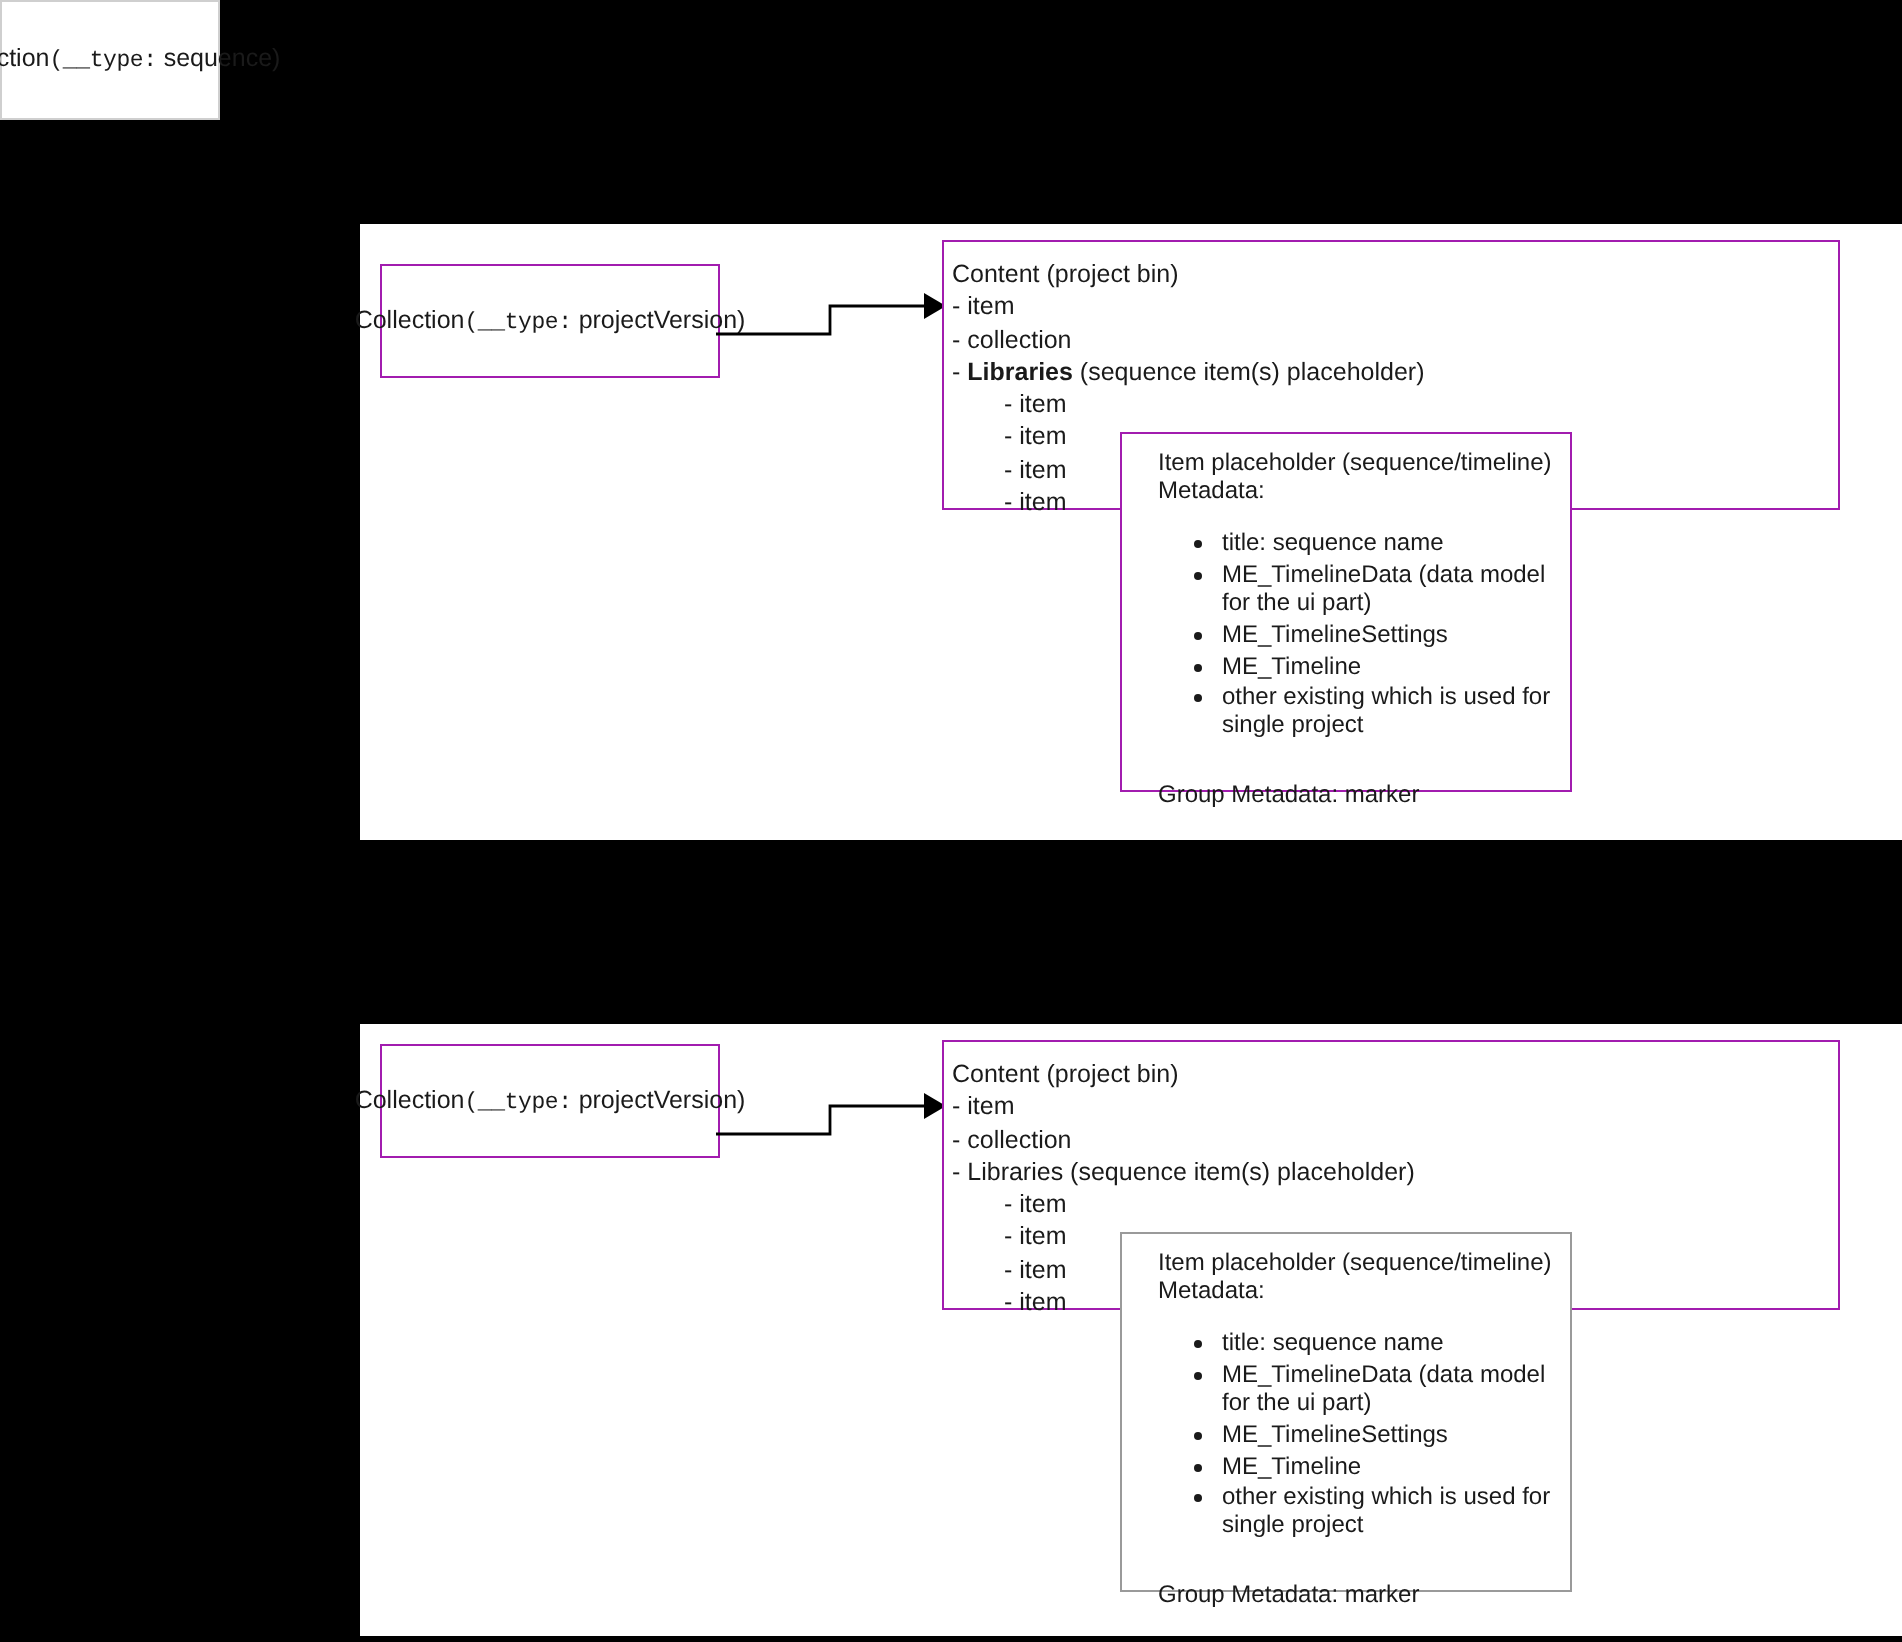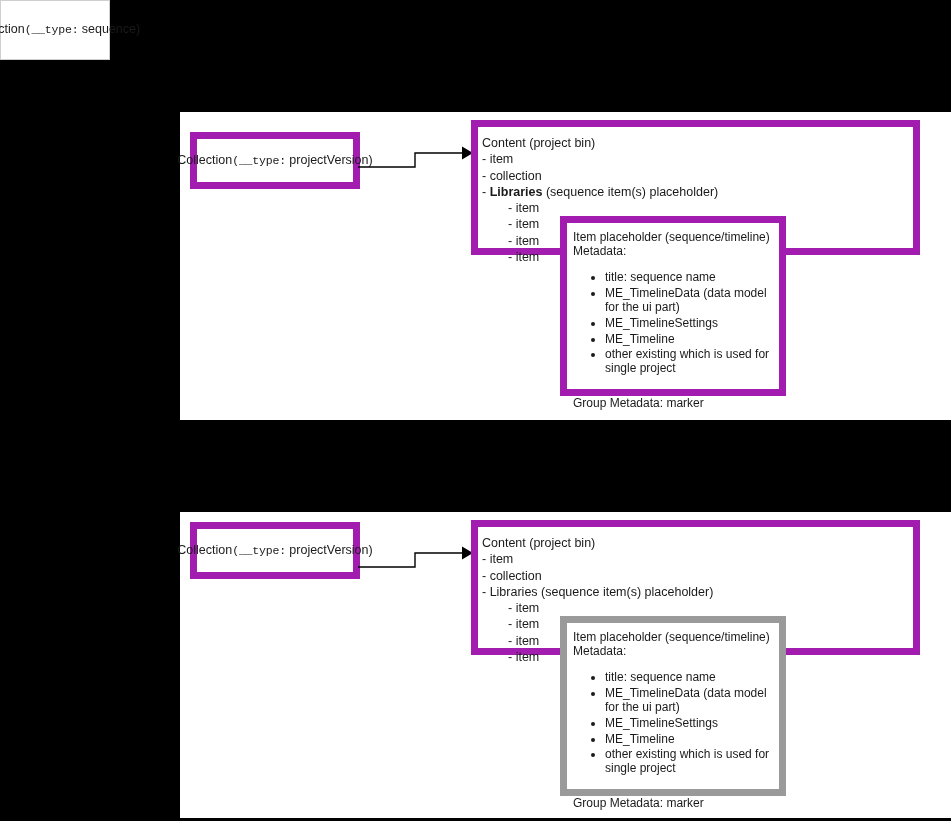--- a/index.html
+++ b/index.html
@@ -23,21 +23,21 @@
   }
   #panel-top    { left: 0px;   top: 0px;   width: 110px; height: 60px; }
   #panel-mid    { left: 180px; top: 112px; width: 771px; height: 308px; }
   #panel-bottom { left: 180px; top: 512px; width: 771px; height: 306px; }
 
   
   .box {
     position: absolute;
     background: #ffffff;
     box-sizing: border-box;
-    border: 7px solid #a21caf;
+    border: 1px solid #a21caf;
   }
   .box.gray-border { border-color: #9a9a9a; }
 
   
   .collection-box {
     display: flex;
     flex-direction: row;
     align-items: center;
     justify-content: center;
     text-align: center;
@@ -70,21 +70,21 @@
     line-height: 1.14;
   }
   #content-top    { left: 471px; top: 120px; width: 449px; height: 135px; }
   #content-bottom { left: 471px; top: 520px; width: 449px; height: 135px; }
   .content-box .line { white-space: nowrap; padding: 1px 0; }
   .content-box .sub  { padding-left: 26px; }
   .content-box b { font-weight: bold; }
 
   
   .placeholder-box {
-    padding: 7px 8px 8px 6px;
+    padding: 7px 8px 8px 18px;
     font-size: 12px;
     color: #1a1a1a;
     line-height: 1.18;
   }
   #placeholder-top    { left: 560px; top: 216px; width: 226px; height: 180px; }
   #placeholder-bottom { left: 560px; top: 616px; width: 226px; height: 180px; }
   .placeholder-box .head { white-space: nowrap; }
   .placeholder-box ul {
     margin: 11px 0 11px 0;
     padding-left: 32px;

